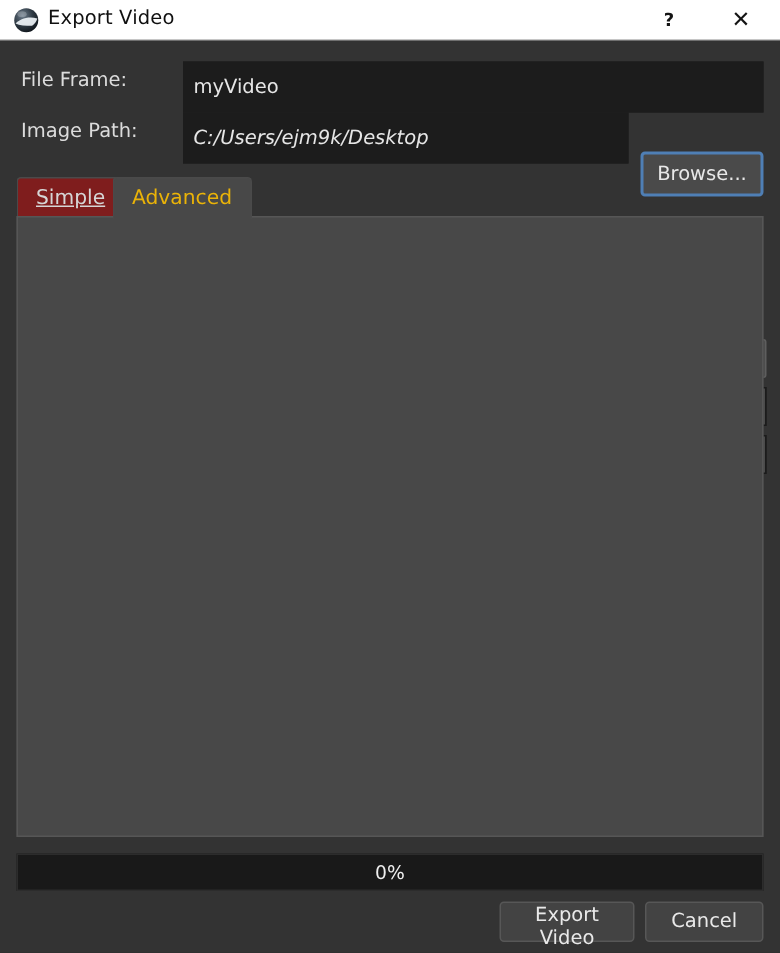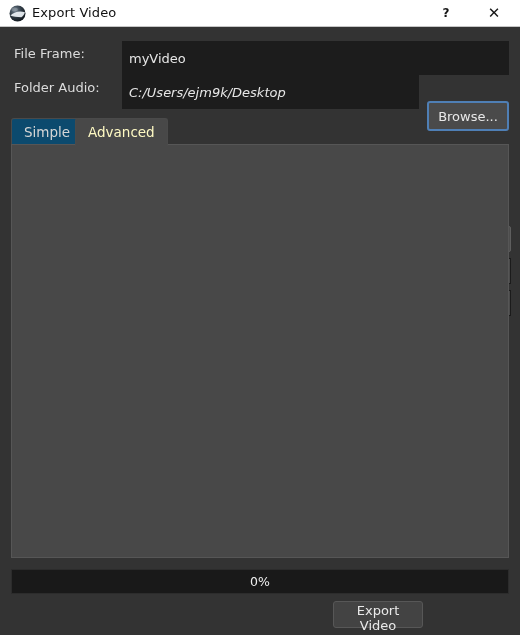--- a/index.html
+++ b/index.html
@@ -113,27 +113,28 @@
     box-sizing: border-box;
     border: 1px solid #4a4a4a;
     border-bottom: none;
     border-top-left-radius: 3px;
     border-top-right-radius: 3px;
     color: #d6d6d6;
     cursor: default;
     user-select: none;
   }
   .tab.inactive {
-    background: #0c4a6e;
+    background: #7f1d1d;
     left: 0;
     z-index: 1;
+    text-decoration: underline;
   }
   .tab.active {
     background: #484848;
-    color: #fef9c3;
+    color: #eab308;
     z-index: 3;
     height: 28px;
     line-height: 27px;
   }
 
   .tabpanel {
     position: absolute;
     left: 11px; top: 117px;
     width: 498px; height: 414px;
     background: #484848;
@@ -280,21 +281,21 @@
   </div>
 
   <div class="body">
 
     <div class="field-row">
       <div class="field-label" style="top:19px;">File Frame:</div>
       <input class="text-input" style="left: 122px; top: 14px; width: 387px;" type="text" value="myVideo">
     </div>
 
     <div class="field-row">
-      <div class="field-label" style="top:53px;">Folder Audio:</div>
+      <div class="field-label" style="top:53px;">Image Path:</div>
       <input class="text-input" style="left: 122px; top: 48px; width: 297px; font-style: italic;" type="text" value="C:/Users/ejm9k/Desktop">
       <button class="browse-btn">Browse...</button>
     </div>
 
     <div class="tabbar">
       <div class="tab inactive">Simple</div>
       <div class="tab active" style="left:64px;">Advanced</div>
     </div>
 
     <div class="tabpanel"></div>
@@ -359,15 +360,16 @@
         <polyline points="2,4 446,4 467,25 476,25" fill="none" stroke="#8a8a8a" stroke-width="1"></polyline>
       </svg>
       <div class="label">Audio Settings</div>
     </div>
 
     <div class="progress">
       <span>0%</span>
     </div>
 
     <button class="footer-btn export">Export Video</button>
+    <button class="footer-btn cancel">Cancel</button>
 
   </div>
 </div>
 
 </body></html>

